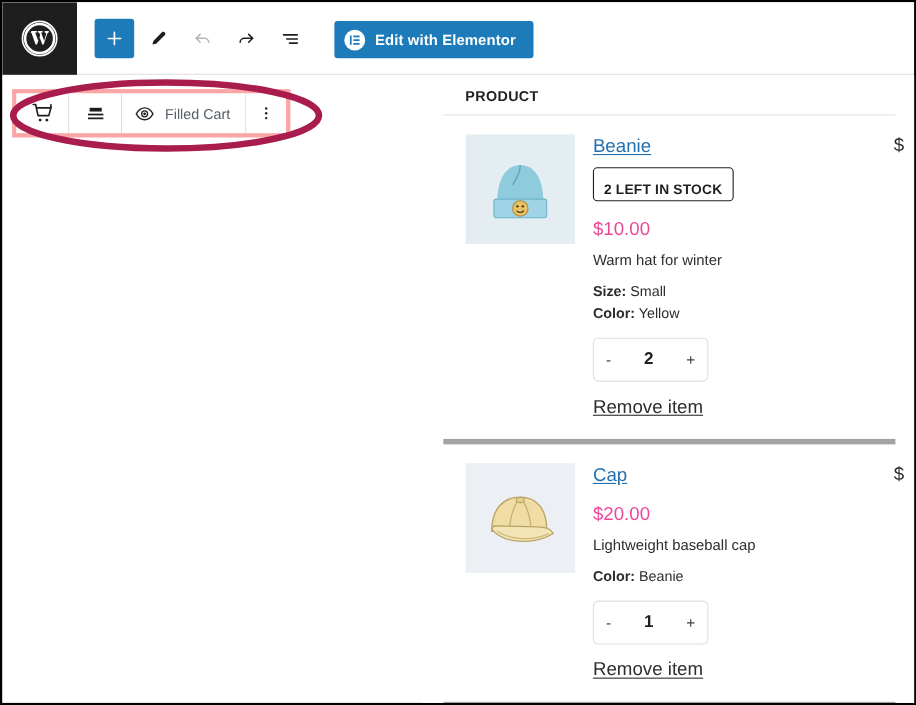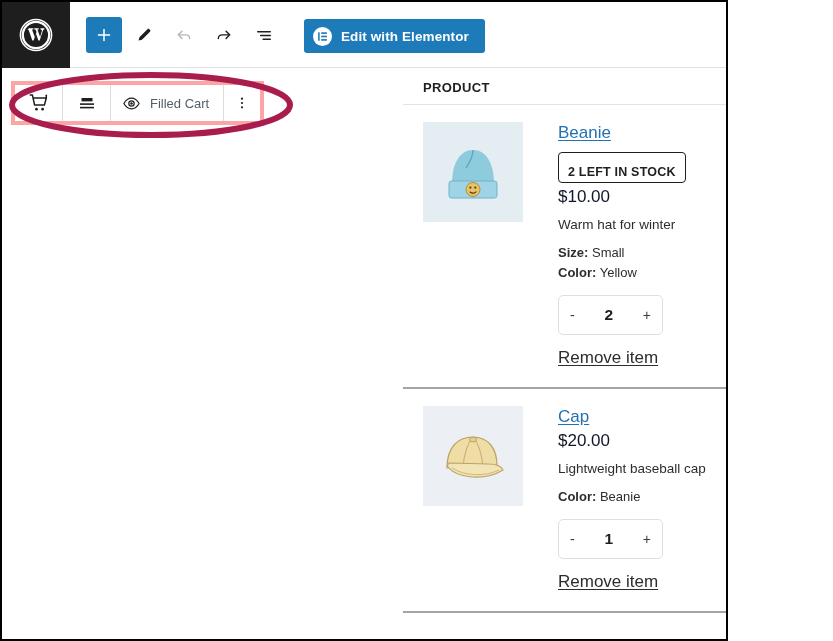--- a/index.html
+++ b/index.html
@@ -7,21 +7,21 @@
   html, body {
     width: 833px;
     height: 641px;
     overflow: hidden;
     background: #ffffff;
     font-family: "Liberation Sans", sans-serif;
   }
 
   #screen {
     position: relative;
-    width: 728px;
+    width: 833px;
     height: 641px;
     background: #ffffff;
     border: 2px solid #000000;
     overflow: hidden;
   }
 
   
   .editor-bar {
     position: absolute;
     left: 0; top: 0;
@@ -157,25 +157,24 @@
     border-bottom: 1px solid #e3e3e3;
     font-size: 13px;
     font-weight: bold;
     letter-spacing: 0.35px;
     color: #1f1f1f;
   }
 
   .cart-row {
     margin: 0 19px;
     padding: 17px 0 19px 20px;
-    border-bottom: 2px solid #a3a3a3;
+    border-bottom: 5px solid #a3a3a3;
     display: flex;
     align-items: flex-start;
     position: relative;
-    gap: 19px;
   }
 
   .thumb {
     width: 100px;
     height: 100px;
     flex: none;
     display: flex;
     align-items: center;
     justify-content: center;
   }
@@ -204,23 +203,23 @@
     border: 1px solid #1f1f1f;
     border-radius: 4px;
     font-size: 12.5px;
     font-weight: bold;
     letter-spacing: 0.2px;
     color: #1f1f1f;
     white-space: nowrap;
   }
 
   .price {
-    margin-top: 4px;
+    margin-top: 16px;
     font-size: 17px;
-    color: #0f172a;
+    color: #ec4899;
     line-height: 1.2;
   }
 
   .short-desc {
     margin-top: 9px;
     font-size: 13.5px;
     color: #2b2d2f;
   }
 
   .attr-list { margin-top: 11px; }

